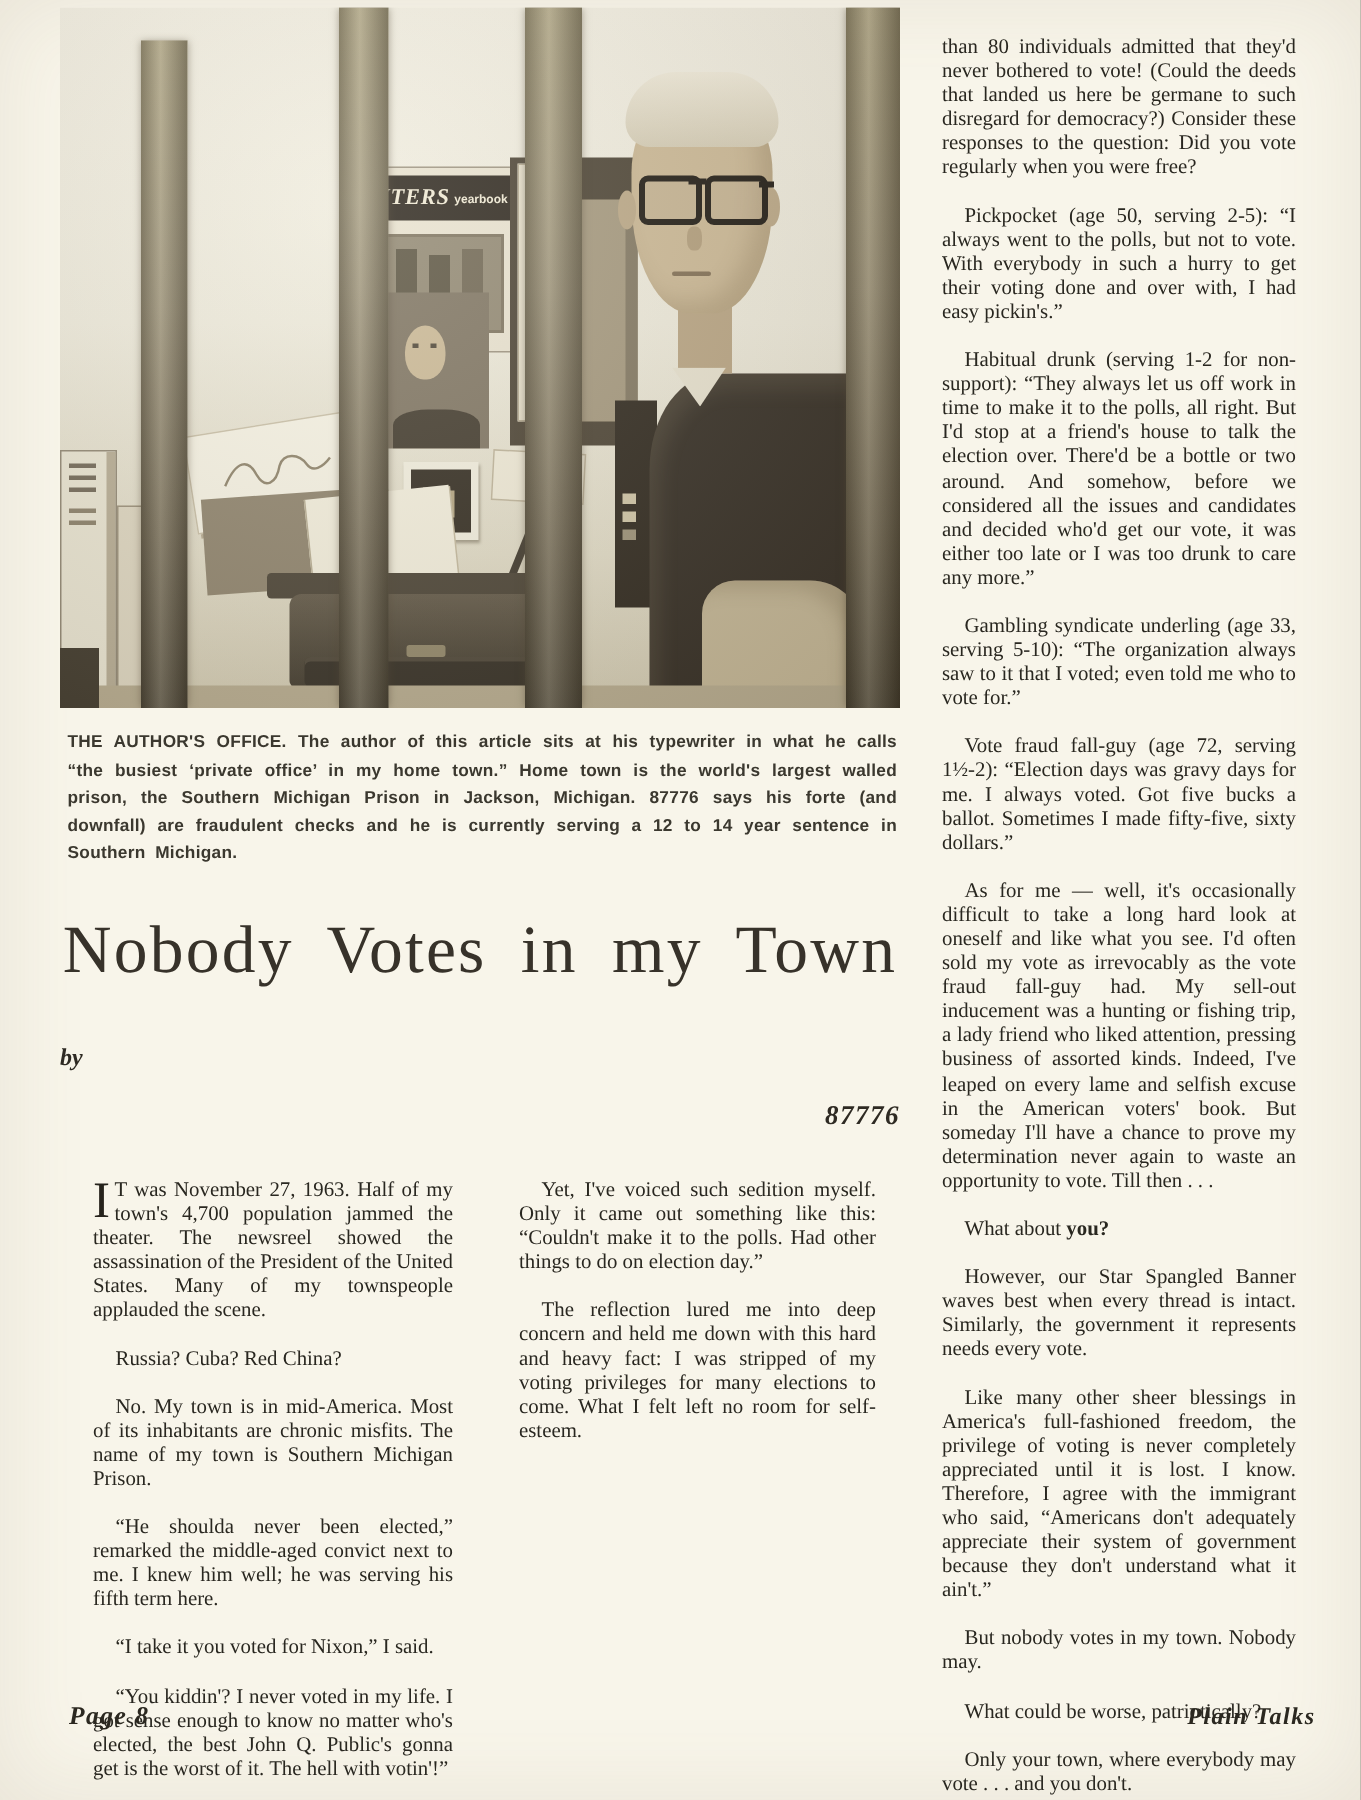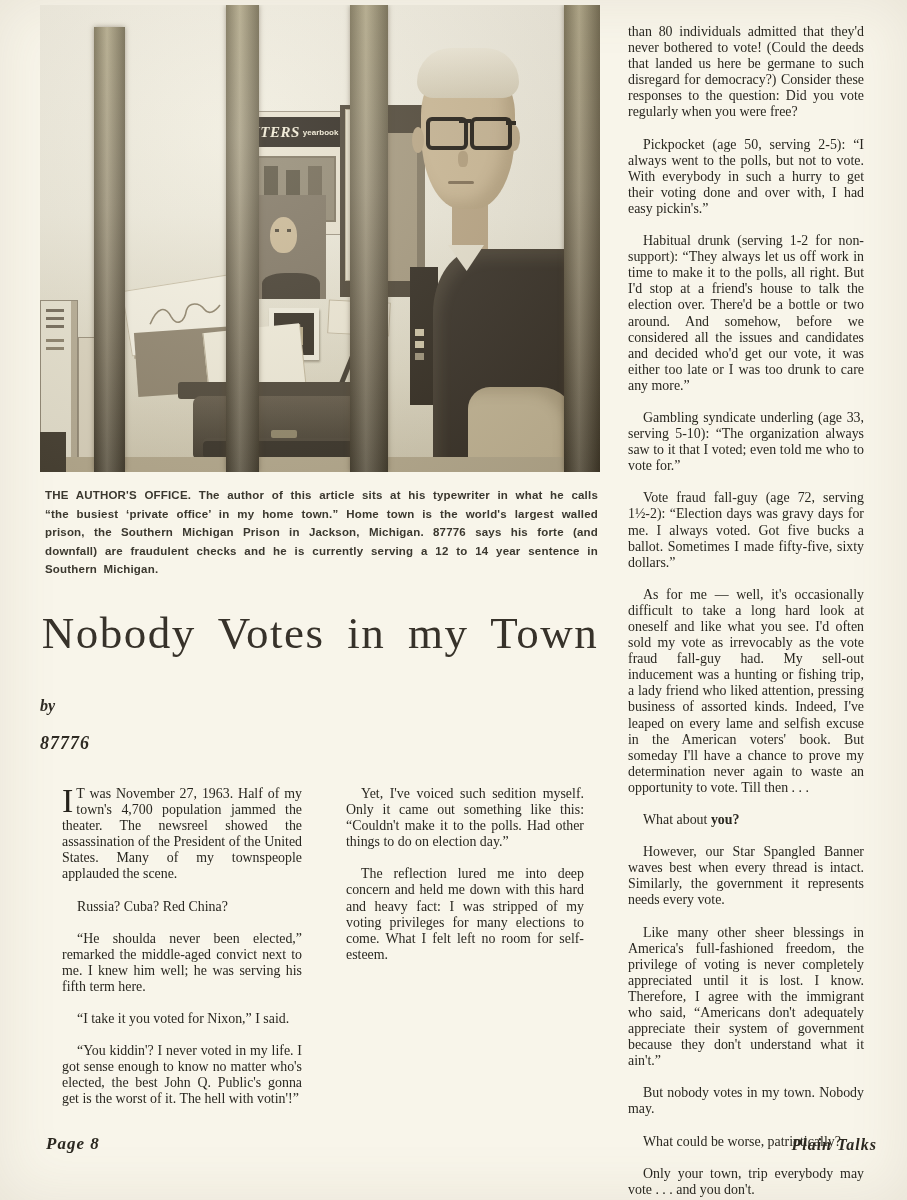--- a/index.html
+++ b/index.html
@@ -102,21 +102,21 @@
   .caption{position:absolute;left:45px;top:486px;width:553px;
            font:bold 11.5px/18.5px "Liberation Sans",sans-serif;color:#3b382f;
            text-align:justify;word-spacing:3px;letter-spacing:.2px;}
 
   
   .title{position:absolute;left:40px;top:608px;width:560px;text-align:center;
          font:normal 45px/50px "Liberation Serif",serif;color:#37322a;
          letter-spacing:1.5px;word-spacing:10px;}
   .by{position:absolute;left:40px;top:697px;width:560px;
       font:italic bold 16px "Liberation Serif",serif;color:#2e2a23;}
-  .author{position:absolute;left:40px;top:733px;width:560px;text-align:left;
+  .author{position:absolute;left:40px;top:733px;width:560px;text-align:right;
       font:italic bold 18px "Liberation Serif",serif;color:#2e2a23;letter-spacing:1px;}
 
   
   .col{position:absolute;color:#292720;}
   .col p{margin:16px;font:13.9px/16.1px "Liberation Serif",serif;text-align:justify;text-indent:15px;}
   #col-left{left:46px;top:770px;width:272px;}
   #col-mid{left:330px;top:770px;width:270px;}
   #col-right{left:612px;top:8px;width:268px;}
   #col-right p:first-child{text-indent:0;}
   .lead{text-indent:0 !important;}
@@ -218,39 +218,40 @@
   <div class="caption">THE AUTHOR'S OFFICE.  The author of this article sits at his typewriter in what he calls “the busiest ‘private office’ in my home town.”  Home town is the world's largest walled prison, the Southern Michigan Prison in Jackson, Michigan.  87776 says his forte (and downfall) are fraudulent checks and he is currently serving a 12 to 14 year sentence in Southern Michigan.</div>
 
   <div class="title">Nobody Votes in my Town</div>
   <div class="by">by</div>
   <div class="author">87776</div>
 
   <div class="col" id="col-left">
     <p class="lead"><span class="dropcap">I</span><span>T was November 27, 1963.  Half of my town's 4,700 population jammed the theater.  The newsreel showed the assassination of the President of the United States.  Many of my townspeople applauded the scene.</span></p>
 
   <p>Russia?  Cuba?  Red China?</p>
+      <p>No.  My town is in mid-America. Most of its inhabitants are chronic misfits.  The name of my town is Southern Michigan Prison.</p>
       <p>“He shoulda never been elected,” remarked the middle-aged convict next to me.  I knew him well; he was serving his fifth term here.</p>
       <p>“I take it you voted for Nixon,” I said.</p>
       <p>“You kiddin'?  I never voted in my life.  I got sense enough to know no matter who's elected, the best John Q. Public's gonna get is the worst of it. The hell with votin'!”</p>
     </div>
   <div class="col" id="col-mid">
       <p>Yet, I've voiced such sedition myself. Only it came out something like this: “Couldn't make it to the polls.  Had other things to do on election day.”</p>
       <p>The reflection lured me into deep concern and held me down with this hard and heavy fact:  I was stripped of my voting privileges for many elections to come.  What I felt left no room for self-esteem.</p>
     </div>
   <div class="col" id="col-right">
       <p>than 80 individuals admitted that they'd never bothered to vote!  (Could the deeds that landed us here be germane to such disregard for democracy?)  Consider these responses to the question: Did you vote regularly when you were free?</p>
       <p>Pickpocket (age 50, serving 2-5):  “I always went to the polls, but not to vote.  With everybody in such a hurry to get their voting done and over with, I had easy pickin's.”</p>
       <p>Habitual drunk (serving 1-2 for non-support):  “They always let us off work in time to make it to the polls, all right. But I'd stop at a friend's house to talk the election over.  There'd be a bottle or two around.  And somehow, before we considered all the issues and candidates and decided who'd get our vote, it was either too late or I was too drunk to care any more.”</p>
       <p>Gambling syndicate underling (age 33, serving 5-10):  “The organization always saw to it that I voted; even told me who to vote for.”</p>
       <p>Vote fraud fall-guy (age 72, serving 1½-2):  “Election days was gravy days for me.  I always voted.  Got five bucks a ballot.  Sometimes I made fifty-five, sixty dollars.”</p>
       <p>As for me — well, it's occasionally difficult to take a long hard look at oneself and like what you see.  I'd often sold my vote as irrevocably as the vote fraud fall-guy had.  My sell-out inducement was a hunting or fishing trip, a lady friend who liked attention, pressing business of assorted kinds.  Indeed, I've leaped on every lame and selfish excuse in the American voters' book. But someday I'll have a chance to prove my determination never again to waste an opportunity to vote.  Till then . . .</p>
       <p><span>What about </span><span class="b">you?</span></p>
       <p>However, our Star Spangled Banner waves best when every thread is intact.  Similarly, the government it represents needs every vote.</p>
       <p>Like many other sheer blessings in America's full-fashioned freedom, the privilege of voting is never completely appreciated until it is lost.  I know. Therefore, I agree with the immigrant who said, “Americans don't adequately appreciate their system of government because they don't understand what it ain't.”</p>
       <p>But nobody votes in my town.  Nobody may.</p>
       <p>What could be worse, patriotically?</p>
-      <p>Only your town, trip everybody may vote . . . and you don't.</p>
+      <p>Only your town, where everybody may vote . . . and you don't.</p>
     </div>
 
   <div class="pgnum">Page 8</div>
   <div class="pub">Plain Talks</div>
 
 </div>
 
 </body></html>

